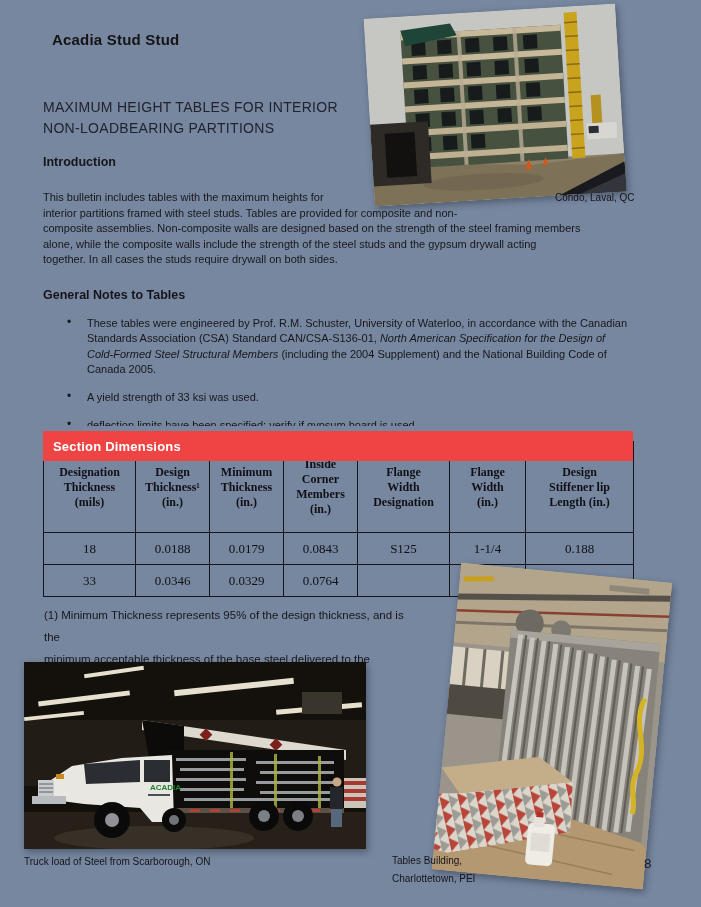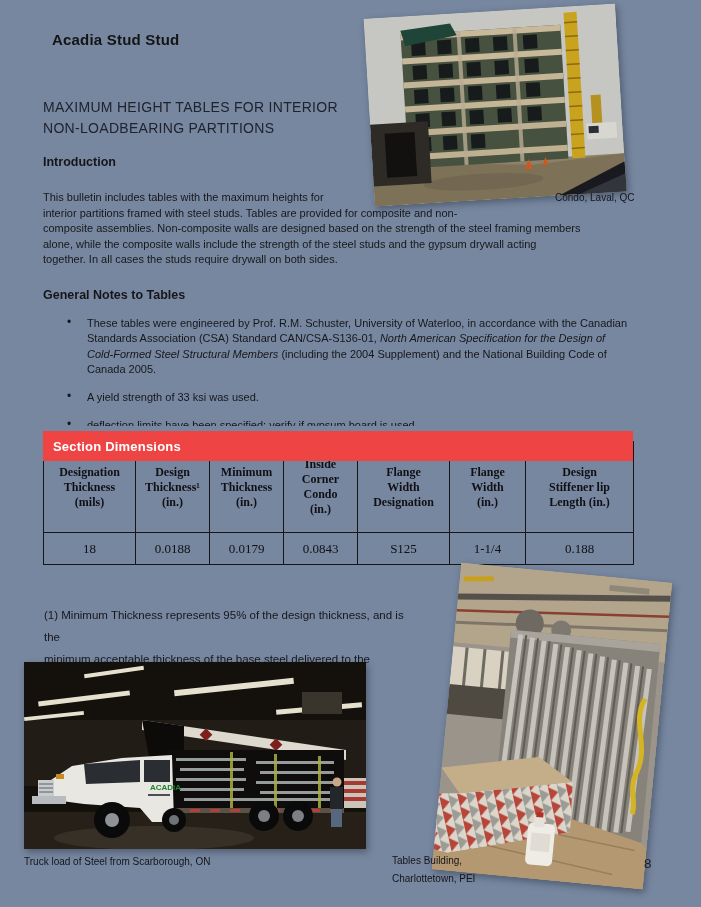--- a/index.html
+++ b/index.html
@@ -167,41 +167,50 @@
 Thickness
 (mils)</th>
       <th>Design
 Thickness¹
 (in.)</th>
       <th>Minimum
 Thickness
 (in.)</th>
       <th>Inside
 Corner
-Condo
+Members
 (in.)</th>
       <th>Flange
 Width
 Designation</th>
       <th>Flange
 Width
 (in.)</th>
       <th>Design
 Stiffener lip
 Length (in.)</th>
     </tr>
     <tr>
       <td>18</td>
       <td>0.0188</td>
       <td>0.0179</td>
       <td>0.0843</td>
       <td>S125</td>
       <td>1-1/4</td>
       <td>0.188</td>
     </tr>
+    <tr>
+      <td>33</td>
+      <td>0.0346</td>
+      <td>0.0329</td>
+      <td>0.0764</td>
+      <td></td>
+      <td></td>
+      <td></td>
+    </tr>
   </tbody>
     </table>
 
   <div class="abs footnote">(1) Minimum Thickness represents 95% of the design thickness, and is the
 minimum acceptable thickness of the base steel delivered to the jobsite.</div>
 
   <div class="abs photo truck">
     <svg width="342" height="187" viewBox="0 0 342 187">
       <rect x="0" y="0" width="342" height="187" fill="#14110d"></rect>
       <rect x="0" y="58" width="342" height="66" fill="#211c16"></rect>

